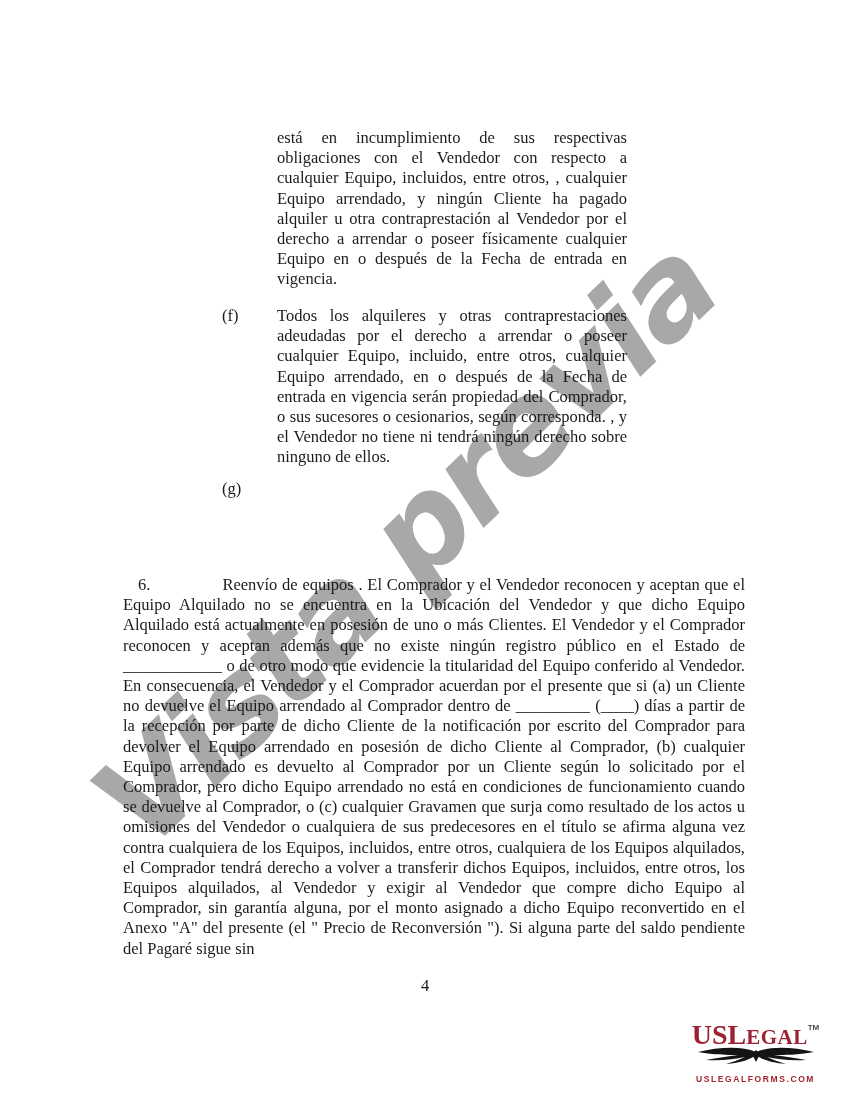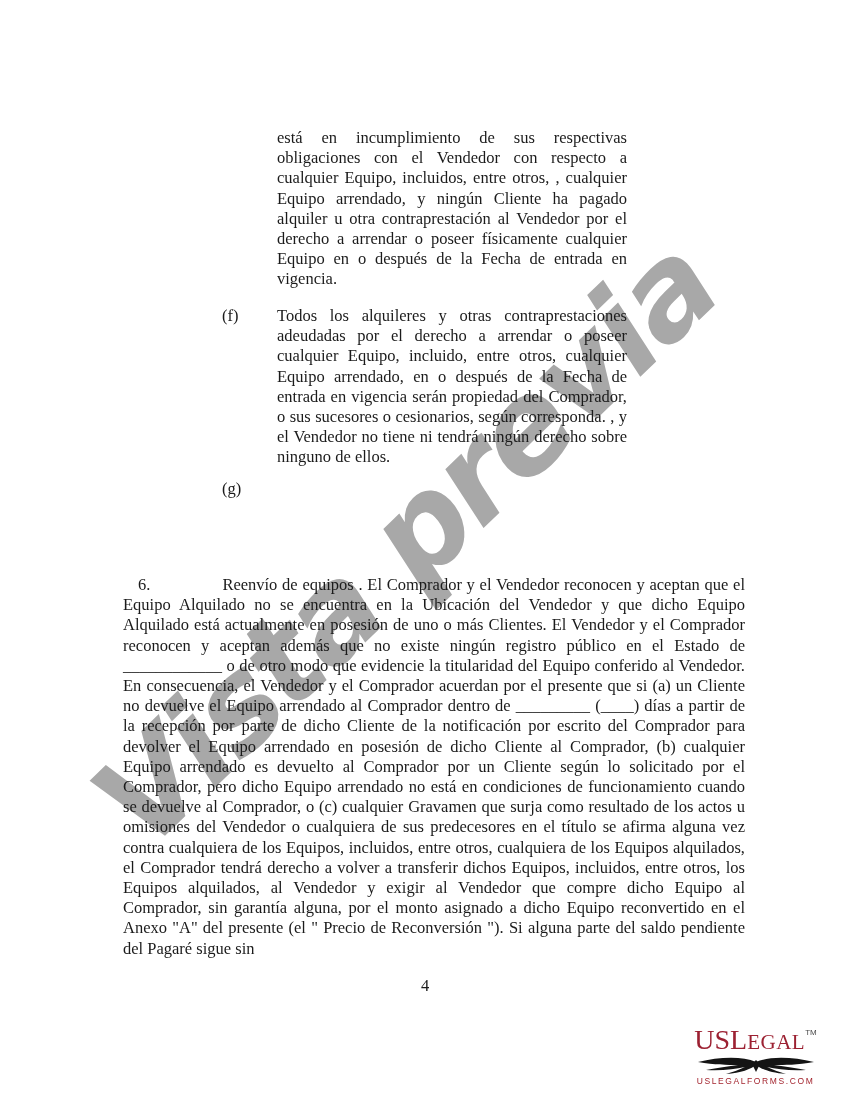--- a/index.html
+++ b/index.html
@@ -65,38 +65,38 @@
     z-index:2;
   }
   .logo{
     position:absolute;
     top:1018px; right:22px; width:145px;
     text-align:center;
     z-index:2;
   }
   .wordmark{
     font-family:"Liberation Serif", serif;
-    font-weight:normal;
+    font-weight:bold;
     color:#9c2132;
     white-space:nowrap;
-    line-height:30px;
+    line-height:20px;
   }
   .wm-big{font-size:28px;}
   .wm-small{font-size:21px;letter-spacing:0.5px;}
   .wm-tm{
     font-size:8px;
     color:#4a4a4a;
     vertical-align:14px;
     font-family:"Liberation Sans", sans-serif;
   }
   .wings{display:block;margin:-2px auto 0 auto;}
   .logo-url{
-    margin-top:1px;
+    margin-top:9px;
     font-family:"Liberation Sans", sans-serif;
-    font-weight:normal;
+    font-weight:bold;
     font-size:8.5px;
     letter-spacing:1.6px;
     color:#a3242e;
     white-space:nowrap;
   }
 </style>
 </head>
 <body>
 
 <div class="page">

